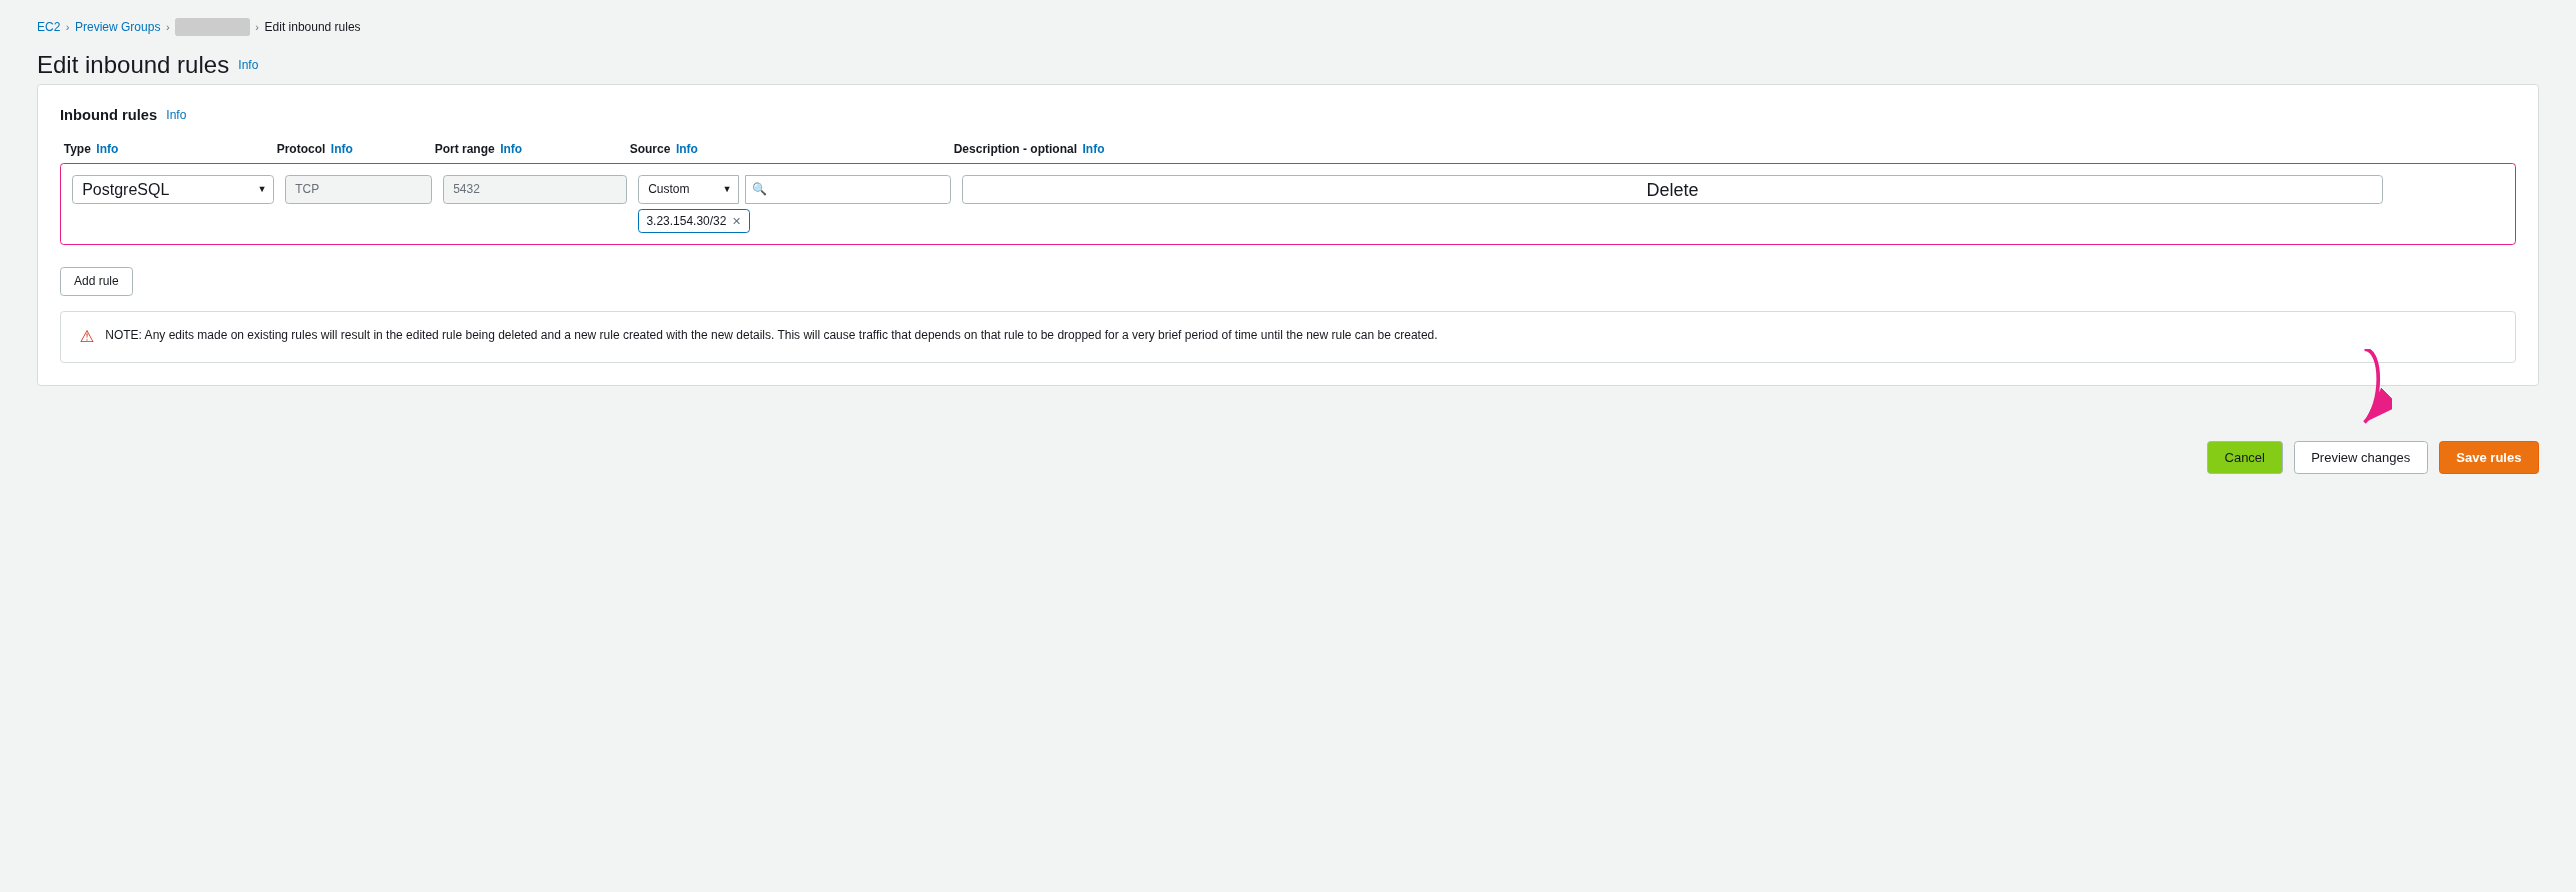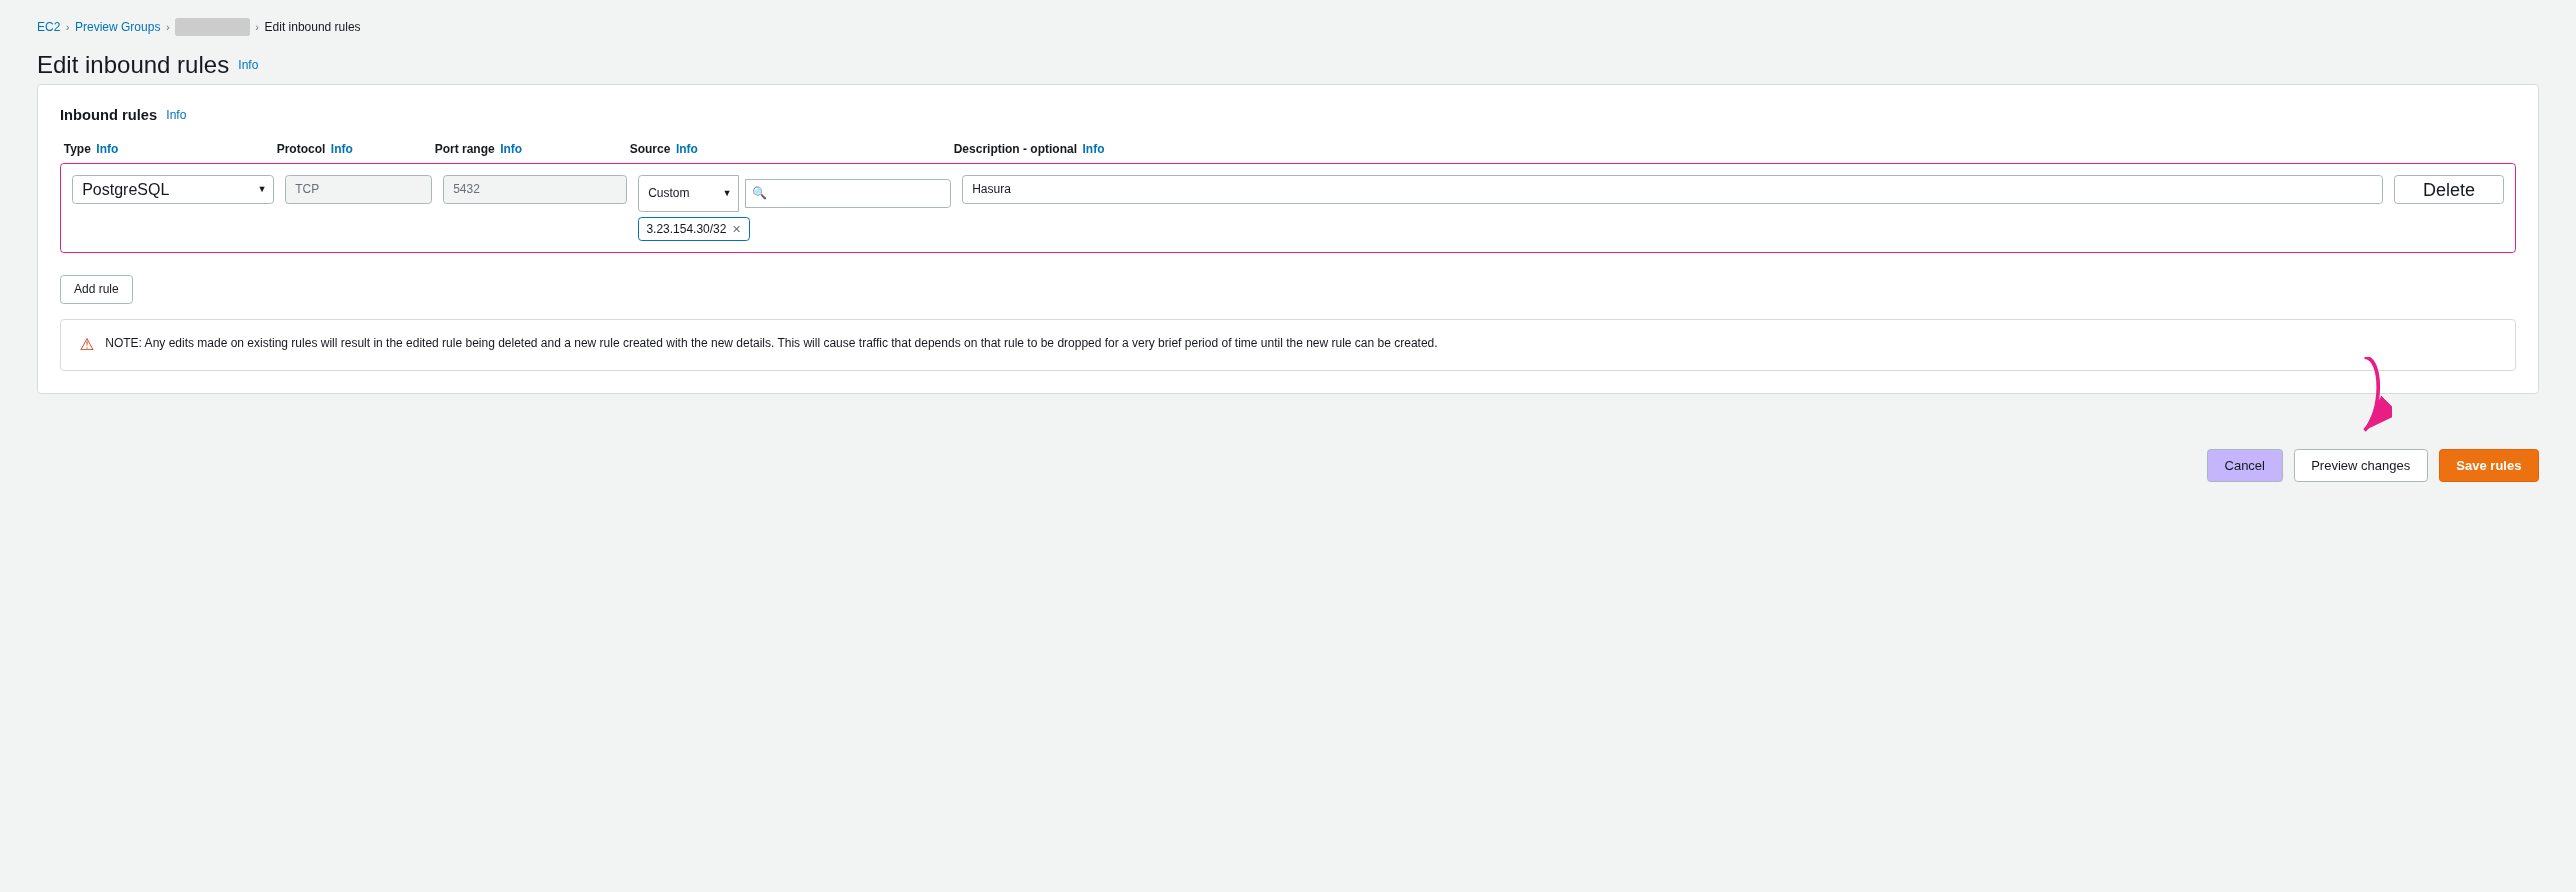--- a/index.html
+++ b/index.html
@@ -158,21 +158,21 @@
     .source-dropdown-row {
       display: flex;
       align-items: center;
       gap: 5.5px;
     }
     .source-select-wrapper {
       position: relative;
       width: 101px;
     }
     .source-select {
-      height: 37px;
+      height: 29px;
       border: 0.9px solid #aab7b8;
       border-radius: 3.7px 0 0 3.7px;
       padding: 3.7px 26px 3.7px 9.2px;
       font-size: 12px;
       background: #fff;
       color: #16191f;
       width: 100%;
       appearance: none;
       cursor: pointer;
     }
@@ -263,21 +263,21 @@
       display: flex;
       justify-content: flex-end;
       align-items: center;
       gap: 11px;
       padding: 18.4px 37px;
       background: #f2f3f3;
       position: relative;
     }
     .cancel-btn {
       height: 33px;
-      background: #c4b5fd;
+      background: #84cc16;
       border: 0.9px solid #aab7b8;
       border-radius: 3.7px;
       padding: 5.5px 16.6px;
       font-size: 13px;
       color: #16191f;
       cursor: pointer;
     }
     .preview-btn {
       height: 33px;
       background: #fff;
@@ -395,21 +395,20 @@
               <span class="search-icon-inner">🔍</span>
               <input type="text" class="search-input" value="" style="">
             </div>
           </div>
           <div class="ip-tag">
             <span>3.23.154.30/32</span>
             <span class="ip-tag-remove">✕</span>
           </div>
         </div>
 
-        <input type="text" class="input-field" value="Hasura" style="">
 
         <button class="delete-btn">Delete</button>
       </div>
     </div>
 
     
     <button class="add-rule-btn">Add rule</button>
 
     
     <div class="note-box">

